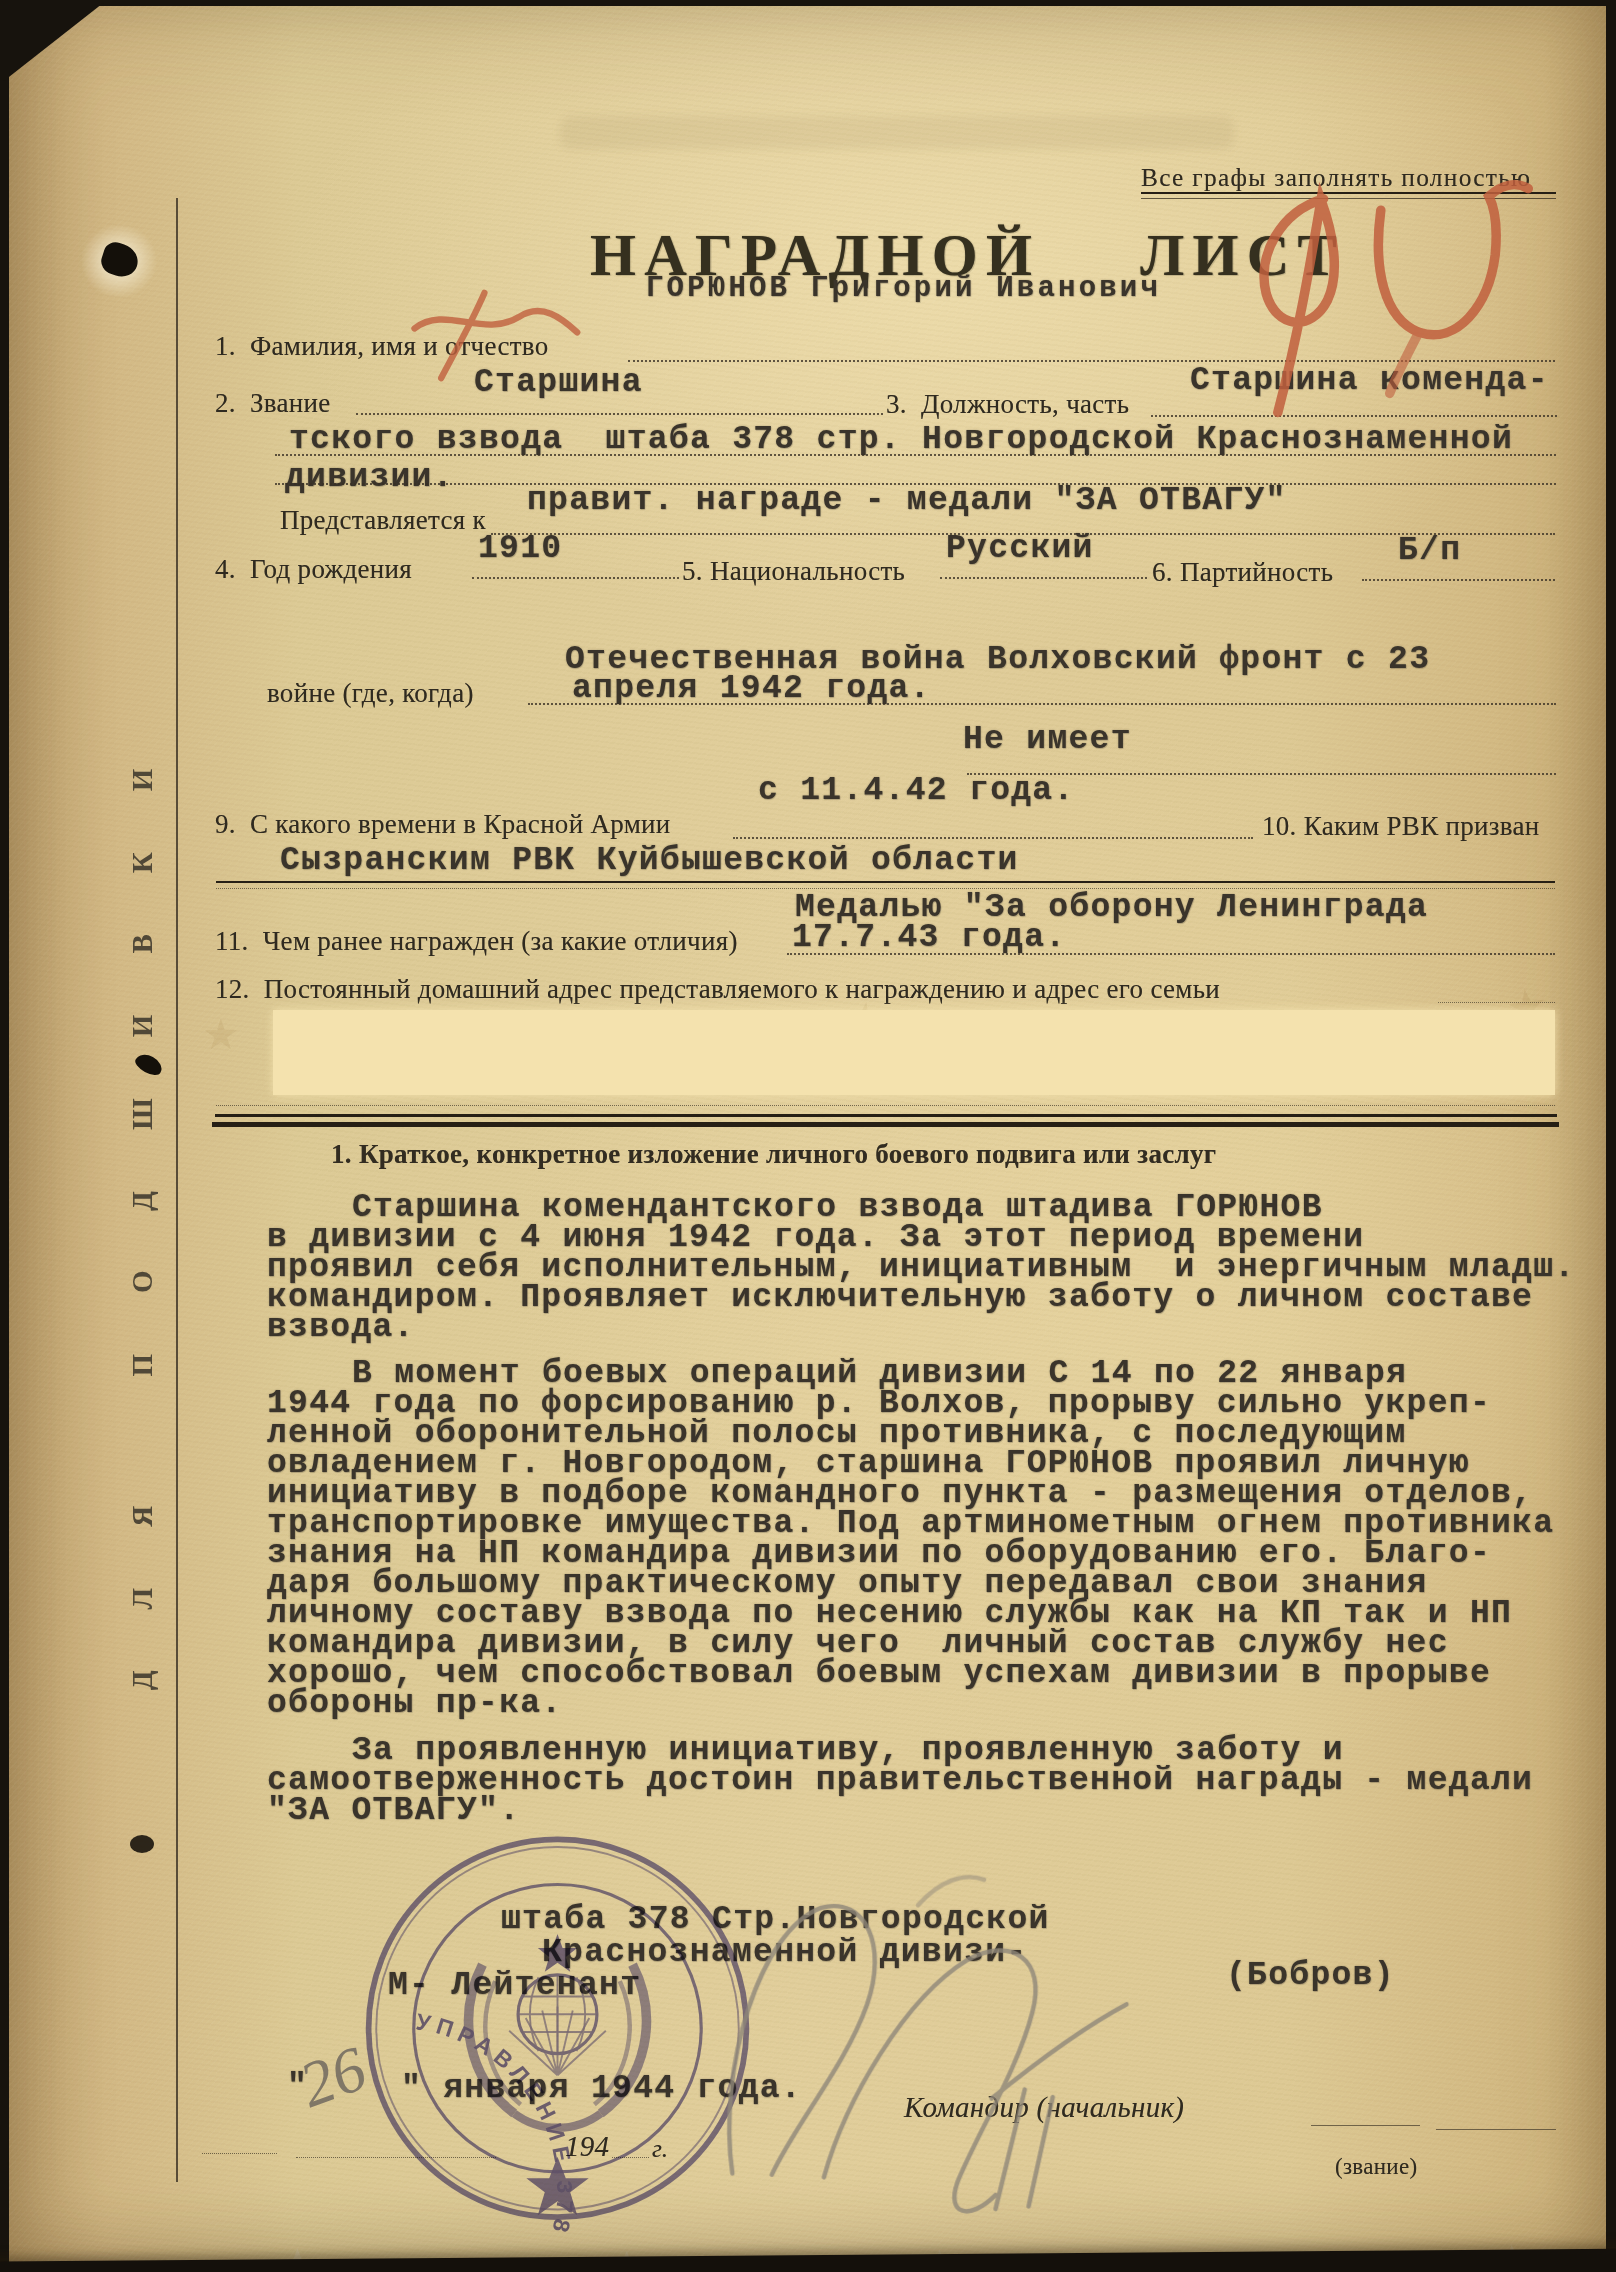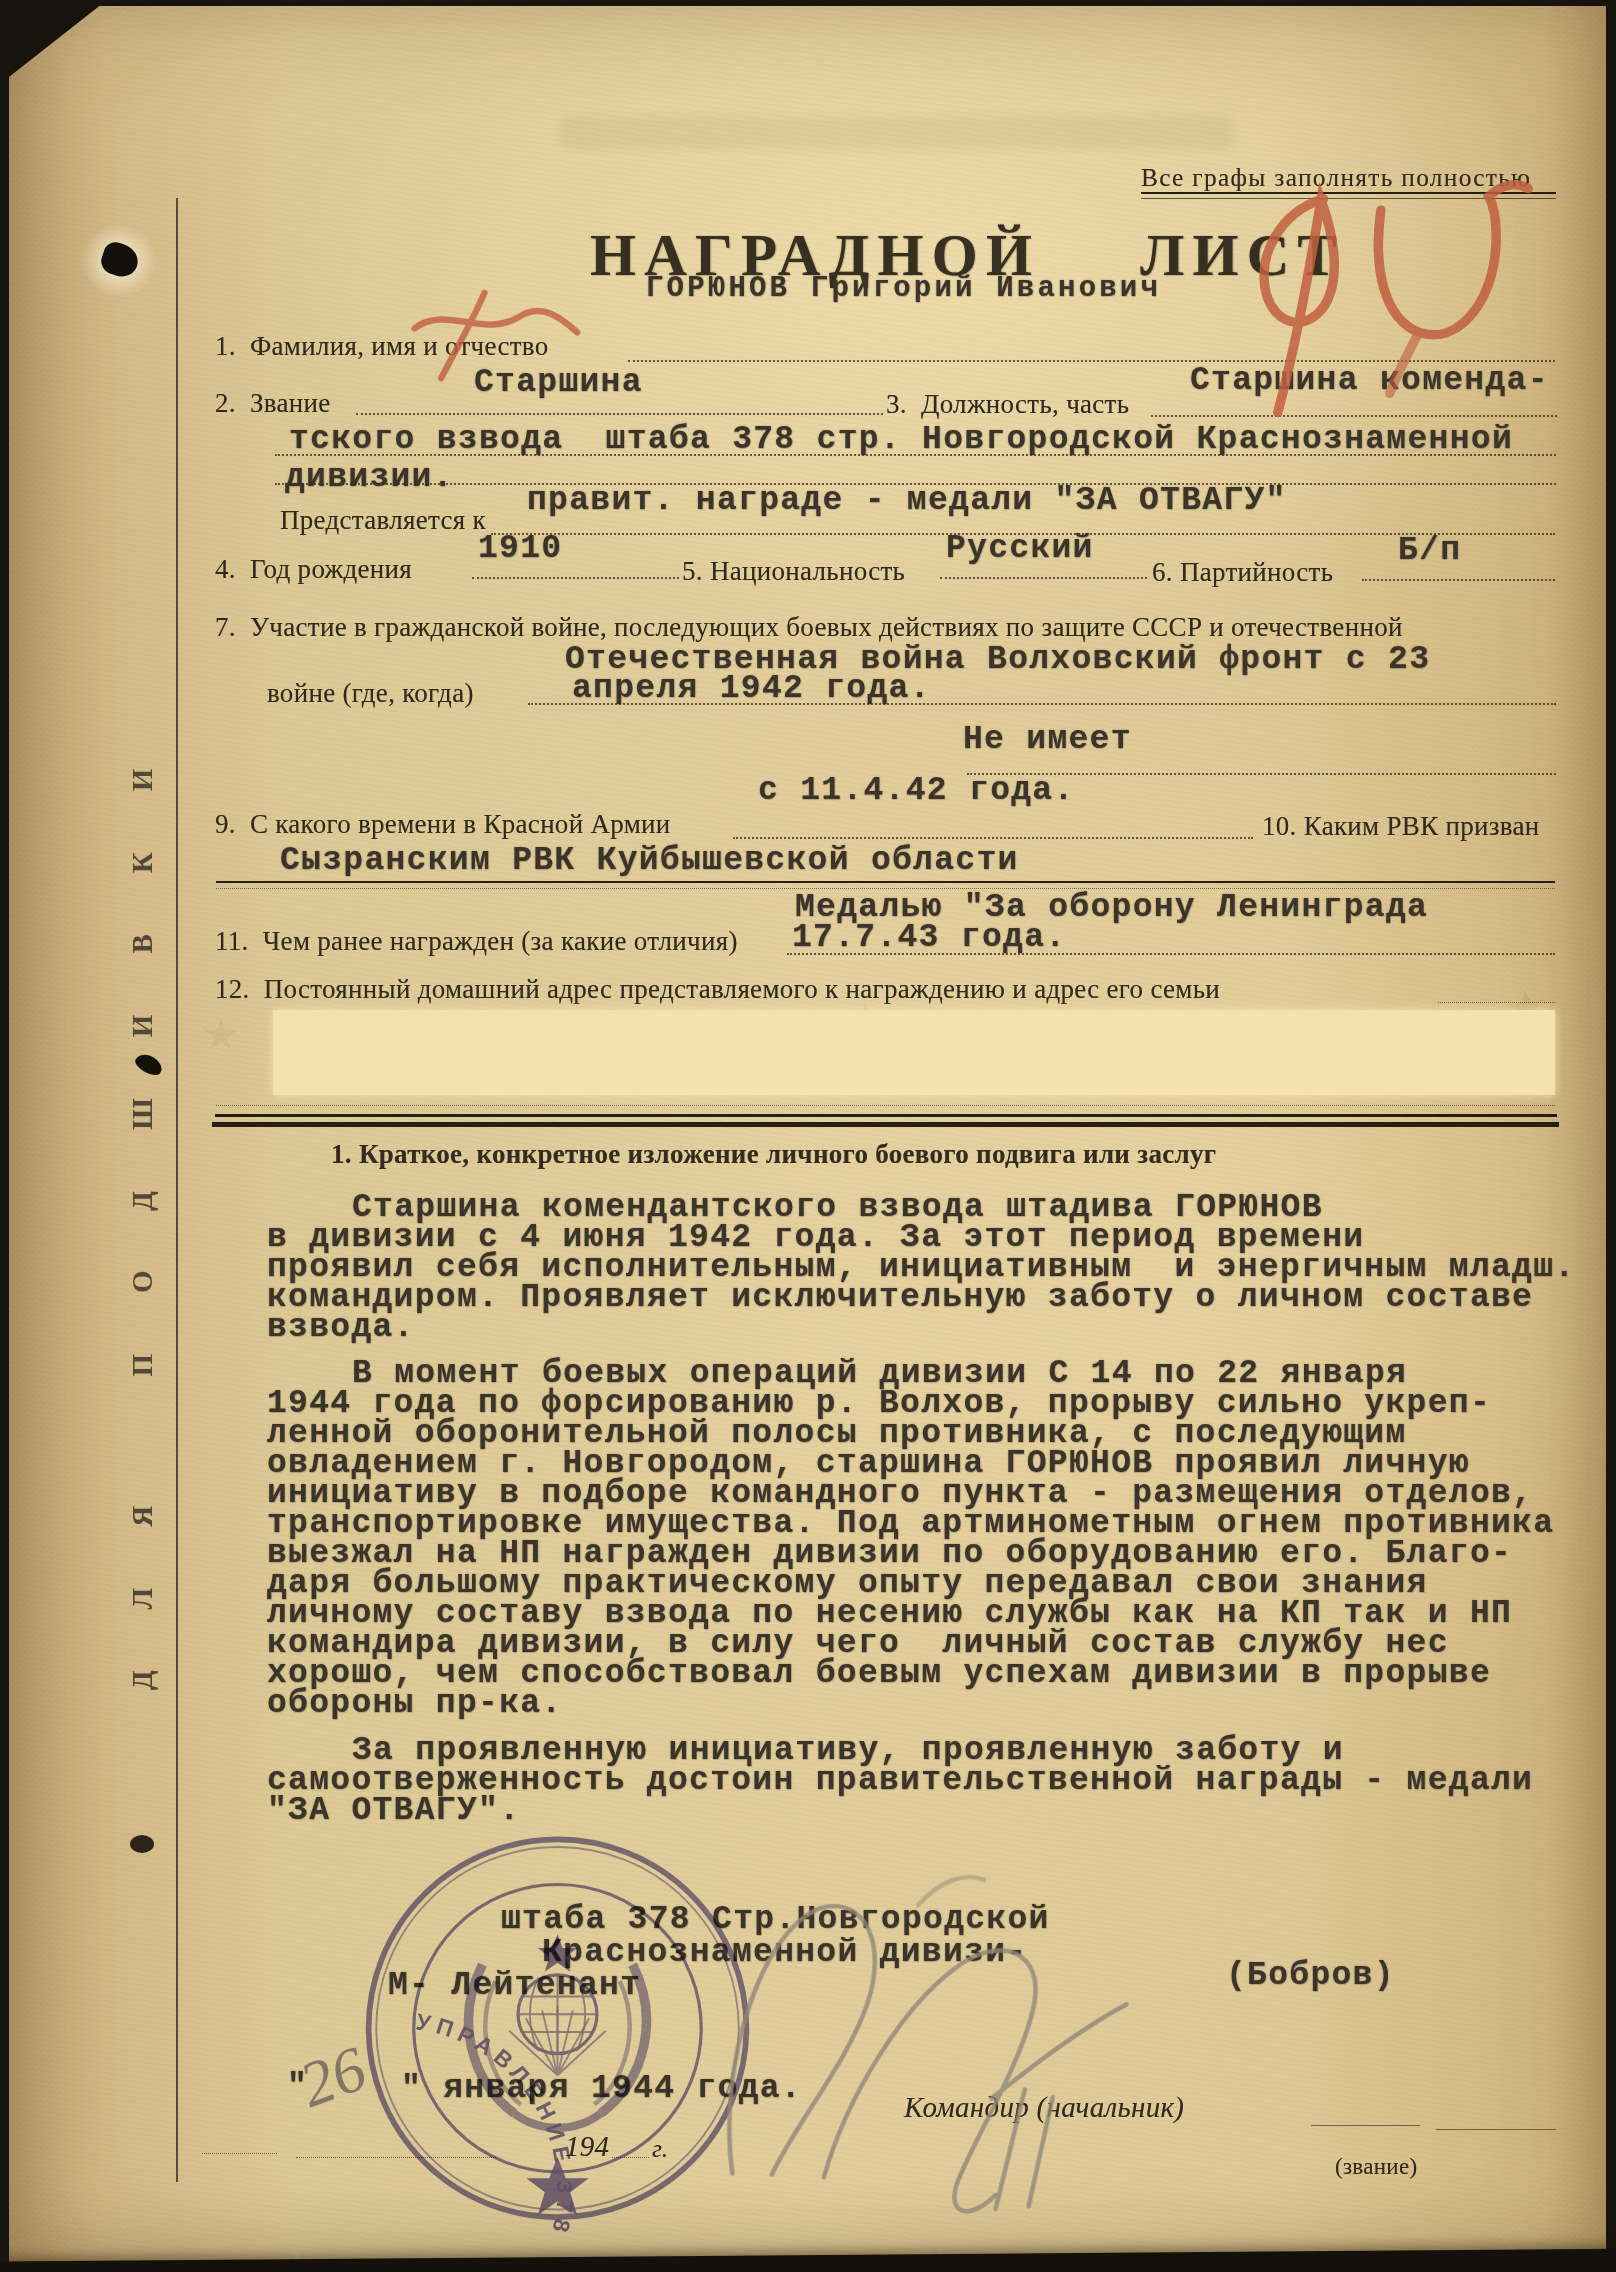--- a/index.html
+++ b/index.html
@@ -137,21 +137,20 @@
   <div class="t" style="left:478px;top:530px;">1910</div>
   <div class="lbl" style="left:215px;top:554px;">4.  Год рождения</div>
   <div class="rule" style="left:472px;top:577px;width:207px;"></div>
   <div class="t" style="left:946px;top:530px;">Русский</div>
   <div class="lbl" style="left:682px;top:556px;">5. Национальность</div>
   <div class="rule" style="left:940px;top:577px;width:207px;"></div>
   <div class="t" style="left:1398px;top:532px;">Б/п</div>
   <div class="lbl" style="left:1152px;top:557px;">6. Партийность</div>
   <div class="rule" style="left:1362px;top:579px;width:193px;"></div>
 
-  <div class="lbl" style="left:215px;top:612px;">7.  Участие в гражданской войне, последующих боевых действиях по защите СССР и отечественной</div>
   <div class="t" style="left:565px;top:641px;">Отечественная война Волховский фронт с 23</div>
   <div class="lbl" style="left:267px;top:678px;">войне (где, когда)</div>
   <div class="t" style="left:572px;top:670px;">апреля 1942 года.</div>
   <div class="rule" style="left:528px;top:703px;width:1028px;"></div>
 
   <div class="t" style="left:963px;top:721px;">Не имеет</div>
   <div class="rule" style="left:967px;top:773px;width:589px;"></div>
 
   <div class="t" style="left:758px;top:772px;text-align:right;">с 11.4.42 года.</div>
   <div class="lbl" style="left:215px;top:809px;">9.  С какого времени в Красной Армии</div>
@@ -182,21 +181,21 @@
       <div class="tline">командиром. Проявляет исключительную заботу о личном составе</div>
       <div class="tline">взвода.</div>
     </div>
   <div class="para" style="top:1359px;">
       <div class="tline">В момент боевых операций дивизии С 14 по 22 января</div>
       <div class="tline">1944 года по форсированию р. Волхов, прорыву сильно укреп-</div>
       <div class="tline">ленной оборонительной полосы противника, с последующим</div>
       <div class="tline">овладением г. Новгородом, старшина ГОРЮНОВ проявил личную</div>
       <div class="tline">инициативу в подборе командного пункта - размещения отделов,</div>
       <div class="tline">транспортировке имущества. Под артминометным огнем противника</div>
-      <div class="tline">выезжал на НП награжден дивизии по оборудованию его. Благо-</div>
+      <div class="tline">знания на НП командира дивизии по оборудованию его. Благо-</div>
       <div class="tline">даря большому практическому опыту передавал свои знания</div>
       <div class="tline">личному составу взвода по несению службы как на КП так и НП</div>
       <div class="tline">командира дивизии, в силу чего  личный состав службу нес</div>
       <div class="tline">хорошо, чем способствовал боевым успехам дивизии в прорыве</div>
       <div class="tline">обороны пр-ка.</div>
     </div>
   <div class="para" style="top:1736px;">
       <div class="tline">За проявленную инициативу, проявленную заботу и</div>
       <div class="tline">самоотверженность достоин правительственной награды - медали</div>
       <div class="tline">"ЗА ОТВАГУ".</div>

